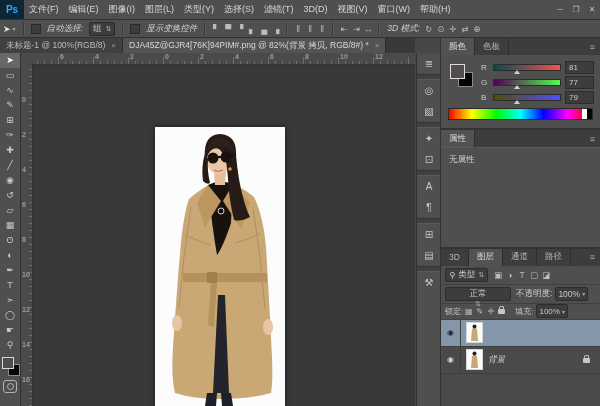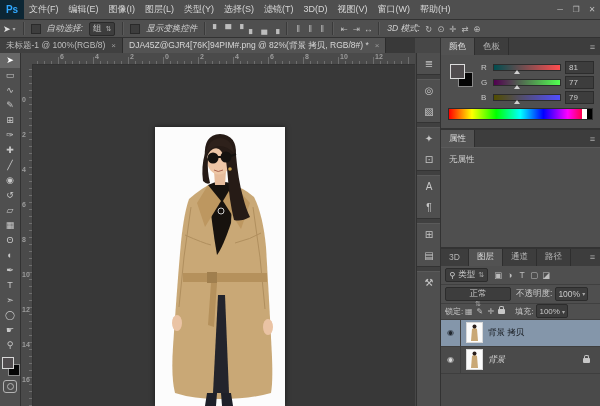--- a/index.html
+++ b/index.html
@@ -540,21 +540,20 @@
         <div class="eye-cell">
           <span class="eye">◉</span>
         </div>
         <span class="layer-thumb">
           <svg width="15" height="19" viewBox="0 0 15 19" xmlns="http://www.w3.org/2000/svg">
             <rect width="15" height="19" fill="#fbfbfb"></rect>
             <path d="M5 6 Q7.5 4 10 6 L11 18 L4 18 Z" fill="#c9a876"></path>
             <circle cx="7.5" cy="3.5" r="2" fill="#2a1f1c"></circle>
           </svg>
         </span>
-        <span class="layer-name">背景 拷贝</span>
       </div>
       <div class="layer-row">
         <div class="eye-cell">
           <span class="eye">◉</span>
         </div>
         <span class="layer-thumb">
           <svg width="15" height="19" viewBox="0 0 15 19" xmlns="http://www.w3.org/2000/svg">
             <rect width="15" height="19" fill="#fbfbfb"></rect>
             <path d="M5 6 Q7.5 4 10 6 L11 18 L4 18 Z" fill="#c9a876"></path>
             <circle cx="7.5" cy="3.5" r="2" fill="#2a1f1c"></circle>

